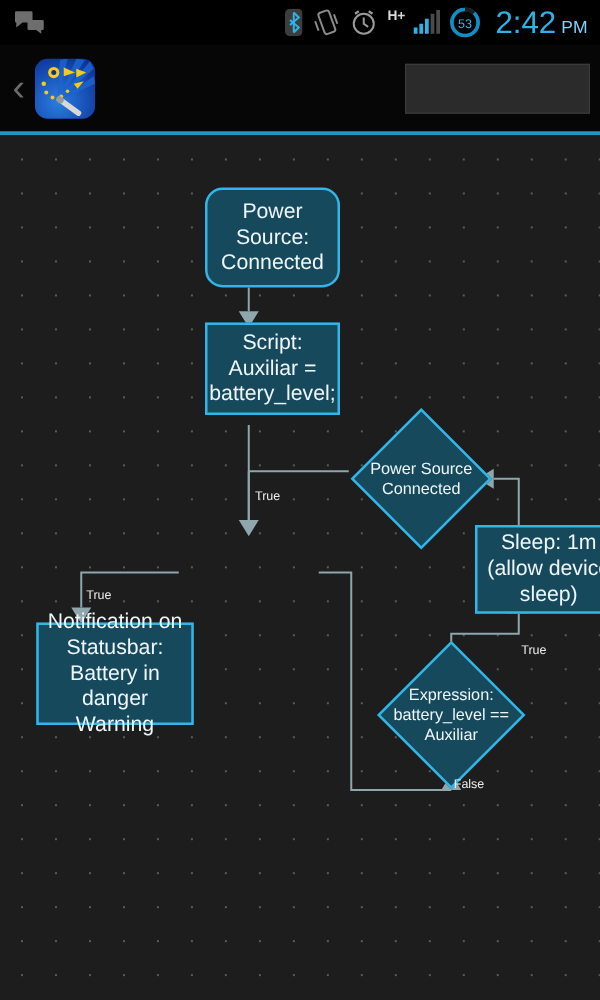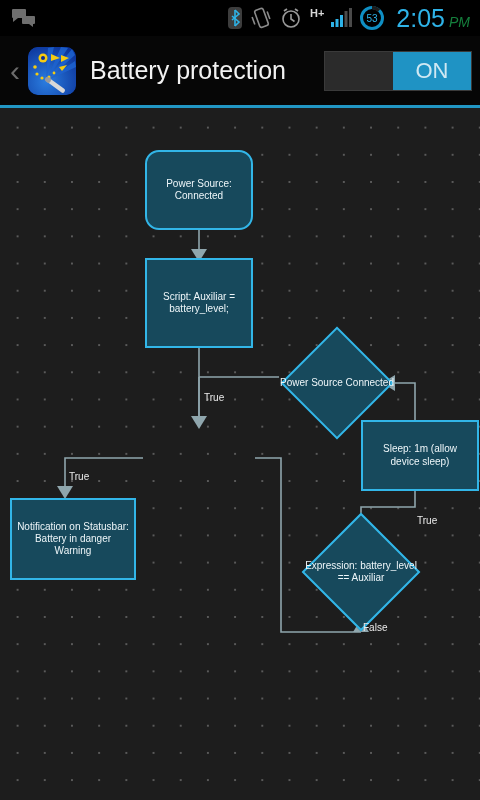--- a/index.html
+++ b/index.html
@@ -21,21 +21,21 @@
   .sb-left { padding-left: 12px; display: flex; align-items: center; }
   .sb-right {
     margin-left: auto; display: flex; align-items: center;
     gap: 8px; padding-right: 10px;
   }
   .sb-icon { display: flex; align-items: flex-end; justify-content: center; }
   .sb-time {
     color: #2eb3e8; font-size: 25px; letter-spacing: 0px;
     display: flex; align-items: baseline; gap: 4px; margin-left: 4px;
   }
-  .sb-ampm { font-size: 14px; color: #15803d; font-style: italic; }
+  .sb-ampm { font-size: 14px; color: #7dd3fc; }
   .sb-hplus {
     color: #d8d8d8; font-size: 11px; font-weight: bold;
     position: relative; top: -5px; margin-right: -2px;
   }
 
   
   .header {
     position: absolute; top: 36px; left: 0;
     width: 480px; height: 72px;
     background: #060606;
@@ -82,39 +82,40 @@
   .edges { position: absolute; top: 0; left: 0; width: 480px; height: 689px; }
 
   
   .node {
     position: absolute;
     background: #17495c;
     border: 2px solid #32b6e8;
     color: #eef6f9;
     display: flex; align-items: center; justify-content: center;
     text-align: center;
-    font-size: 10px; line-height: 1.22;
+    font-size: 17px; line-height: 1.22;
     padding: 2px 5px;
     cursor: pointer;
     z-index: 3;
+    margin-left: 19px;
   }
   .node.rounded { border-radius: 14px; }
 
   .diamond-wrap { position: absolute; z-index: 3; cursor: pointer; }
   .diamond-wrap .dshape {
     position: absolute; inset: 0;
     background: #17495c;
     border: 2px solid #32b6e8;
     transform: rotate(45deg);
   }
   .diamond-wrap .dlabel {
     position: absolute; inset: 0;
     display: flex; align-items: center; justify-content: center;
     text-align: center; color: #eef6f9;
-    font-size: 10px; line-height: 1.22;
+    font-size: 13px; line-height: 1.22;
     pointer-events: none;
   }
 
   .edge-label {
     position: absolute; color: #eaeaea; font-size: 10px;
     z-index: 4; white-space: nowrap;
   }
 </style>
 </head>
 <body>
@@ -164,21 +165,21 @@
         </svg>
       </span>
       <span class="sb-icon">
         <svg width="24" height="24" viewBox="0 0 24 24">
           <circle cx="12" cy="12" r="10.5" fill="none" stroke="#0f8fc4" stroke-width="3"></circle>
           <path d="M12 1.5 A10.5 10.5 0 0 1 19 4.5" stroke="#1d1d1d" stroke-width="3.4" fill="none"></path>
           <text x="12" y="16" font-size="10" fill="#2eb3e8" text-anchor="middle" font-family="Liberation Sans, sans-serif">53</text>
         </svg>
       </span>
       <span class="sb-time">
-        <span>2:05</span>
+        <span>2:42</span>
         <span class="sb-ampm">PM</span>
       </span>
     </div>
   </div>
 
   <div class="header">
     <div class="back-chevron">‹</div>
     <div class="app-icon">
       <svg width="48" height="48" viewBox="0 0 48 48">
         <defs>
@@ -205,24 +206,22 @@
           <circle cx="14" cy="31" r="1.6"></circle>
           <circle cx="21" cy="30" r="1.5"></circle>
           <circle cx="26" cy="26" r="1.4"></circle>
         </g>
         <g>
           <rect x="20" y="30" width="22" height="4.5" rx="2" fill="#d8d8d8" transform="rotate(36 20 30)"></rect>
           <rect x="19" y="29" width="6" height="5" rx="2" fill="#9a9a9a" transform="rotate(36 19 29)"></rect>
         </g>
       </svg>
     </div>
-    <div class="title">Battery protection</div>
     <div class="toggle">
       <div class="toggle-track"></div>
-      <div class="toggle-thumb">ON</div>
     </div>
   </div>
 
   <div class="canvas">
 
     <svg class="edges" viewBox="0 0 480 689">
       <g stroke="#8fa6ad" stroke-width="1.6" fill="none">
 
         <path d="M199 119 L199 138"></path>
 
@@ -251,21 +250,21 @@
         <polygon points="353,521 369,521 361,508"></polygon>
 
         <polygon points="407,380 423,380 415,367"></polygon>
 
         <polygon points="395,264 395,280 382,272"></polygon>
       </g>
     </svg>
 
     <div class="node rounded" style="left:145px; top:39px; width:108px; height:80px;">Power Source: Connected</div>
 
-    <div class="node" style="left:145px; top:147px; width:108px; height:90px;">Script: Auxiliar = battery_level;</div>
+    <div class="node" style="left:145px; top:147px; width:108px; height:74px;">Script: Auxiliar = battery_level;</div>
 
     <div class="diamond-wrap" style="left:279px; top:232px; width:116px; height:80px;">
       <div class="dshape" style="left:18px; top:0px; width:80px; height:80px;"></div>
       <div class="dlabel">Power Source Connected</div>
     </div>
 
 
     <div class="node" style="left:361px; top:309px; width:118px; height:71px;">Sleep: 1m (allow device sleep)</div>
 
     <div class="node" style="left:10px; top:387px; width:126px; height:82px;">Notification on Statusbar: Battery in danger Warning</div>

